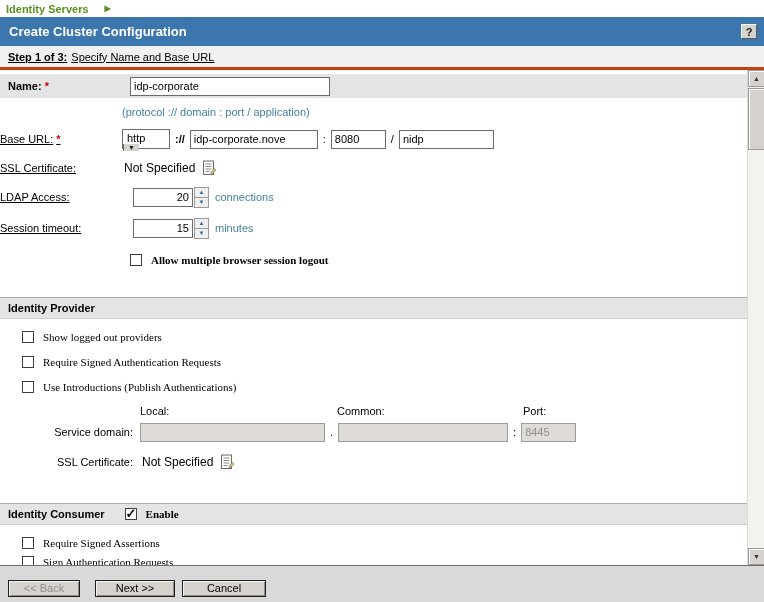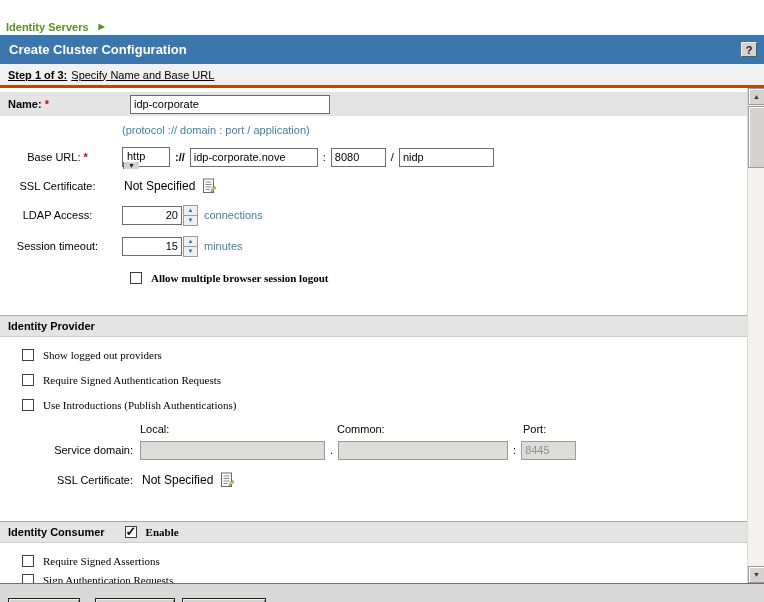--- a/index.html
+++ b/index.html
@@ -5,22 +5,22 @@
   * { box-sizing: border-box; }
   html,body { margin:0; padding:0; }
   #app {
     width:764px; height:602px;
     font-family:"Liberation Sans", sans-serif;
     font-size:11px; color:#000; background:#fff;
     overflow:hidden; position:relative;
   }
 
   
-  .breadcrumb { height:17px; display:flex; align-items:center; gap:10px; padding-left:6px;
-    color:var(--breadcrumb,#5a8f1f); font-weight:bold;margin-top:18px; }
+  .breadcrumb { height:17px; display:flex; align-items:center; gap:16px; padding-left:6px;
+    color:var(--breadcrumb,#5a8f1f); font-weight:bold; }
   .crumb { color:inherit; text-decoration:none; cursor:pointer; }
   .crumb-arrow { font-size:8px; line-height:8px; }
 
   
   .title-bar { height:29px; background:var(--header-bg,#3b76ac); color:#fff;
     display:flex; align-items:center; padding:0 7px 0 9px; font-size:13px; font-weight:bold; }
   .help-btn { margin-left:auto; width:16px; height:15px; background:#d6d3ce;
     border:1px solid; border-color:#f2f2f2 #5a5a5a #5a5a5a #f2f2f2;
     color:#1c1c1c; font-weight:bold; font-size:11px; line-height:12px; text-align:center;
     padding:0; font-family:inherit; cursor:pointer; }
@@ -41,42 +41,42 @@
   .tf { height:19px; border:1px solid #6b6b6b; background:#fff;
     font-family:inherit; font-size:11px; padding:1px 3px; }
   .tf.dis { background:#dedcd6; border-color:#9b9b9b; color:#8f8f8f; }
 
   .name-row { margin-top:4px; height:24px; background:#e4e4e4; padding-left:8px; }
   .name-label-wrap { width:122px; font-weight:bold; }
   .name-input { width:200px; }
 
   .hint-row { margin-top:6px; padding-left:122px; height:15px; color:var(--accent,#44809f); }
 
-  .label-col { width:115px; text-align:center; flex:0 0 auto; }
+  .label-col { width:115px; text-align:left; flex:0 0 auto;text-decoration:underline; }
   .label-col-wide { width:133px; text-align:right; flex:0 0 auto; }
 
   .baseurl-row { margin-top:9px; height:22px; }
   .select { margin-left:7px; display:flex; align-items:stretch; border:1px solid #6b6b6b;
     height:20px; background:#fff; width:48px; cursor:pointer;flex-direction:column; }
   .select-value { flex:1; padding:2px 2px 0 4px; }
   .select-btn { width:16px; background:#d6d3ce; border-left:1px solid #6b6b6b; font-size:7px;
     display:flex; align-items:center; justify-content:center; color:#222; }
   .sep-bold { font-weight:bold; margin:0 5px; }
   .sep { margin:0 5px; }
   .domain-input { width:128px; }
   .port-input { width:55px; }
   .app-input { width:95px; }
 
   .ssl-row { margin-top:8px; height:20px; }
   .ssl-value { margin-left:9px; font-size:12px; }
   .icon-btn { margin-left:6px; width:17px; height:17px; background:none; border:none;
     padding:0; cursor:pointer; display:flex; align-items:center; justify-content:center; }
 
   .num-row { margin-top:7px; height:24px; }
-  .num-input { width:60px; text-align:right; margin-left:7px; }
+  .num-input { width:60px; text-align:right; margin-left:18px; }
   .spinner { display:flex; flex-direction:column; width:15px; height:21px; margin-left:1px; }
   .spin-btn { flex:1; border:1px solid #9b9b9b; background:#efefef; font-size:6px; line-height:7px;
     color:#2f6fa7; text-align:center; padding:0; font-family:inherit; cursor:pointer; }
   .spin-btn + .spin-btn { border-top:none; }
   .unit { margin-left:6px; color:var(--accent,#44809f); }
 
   .multilogout-row { margin-top:12px; padding-left:130px; height:15px; font-weight:bold; }
 
   .cb { width:12px; height:12px; border:1px solid #3f3f3f; background:#fff;
     position:relative; flex:0 0 auto; cursor:pointer; }

